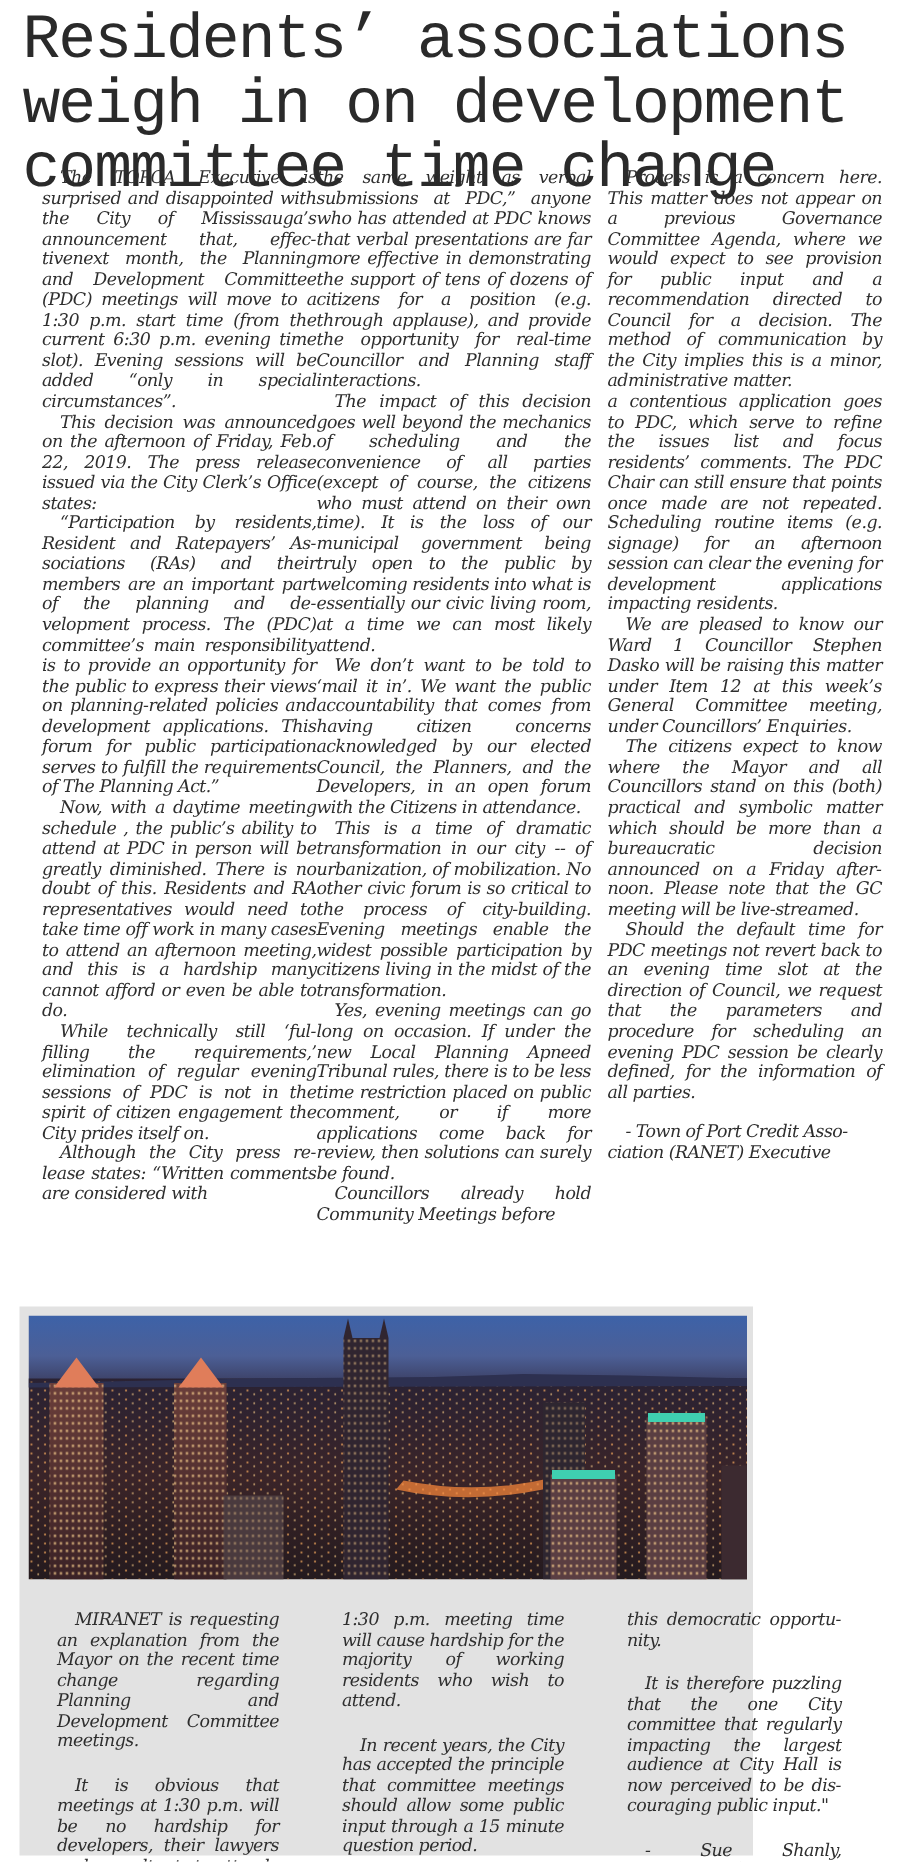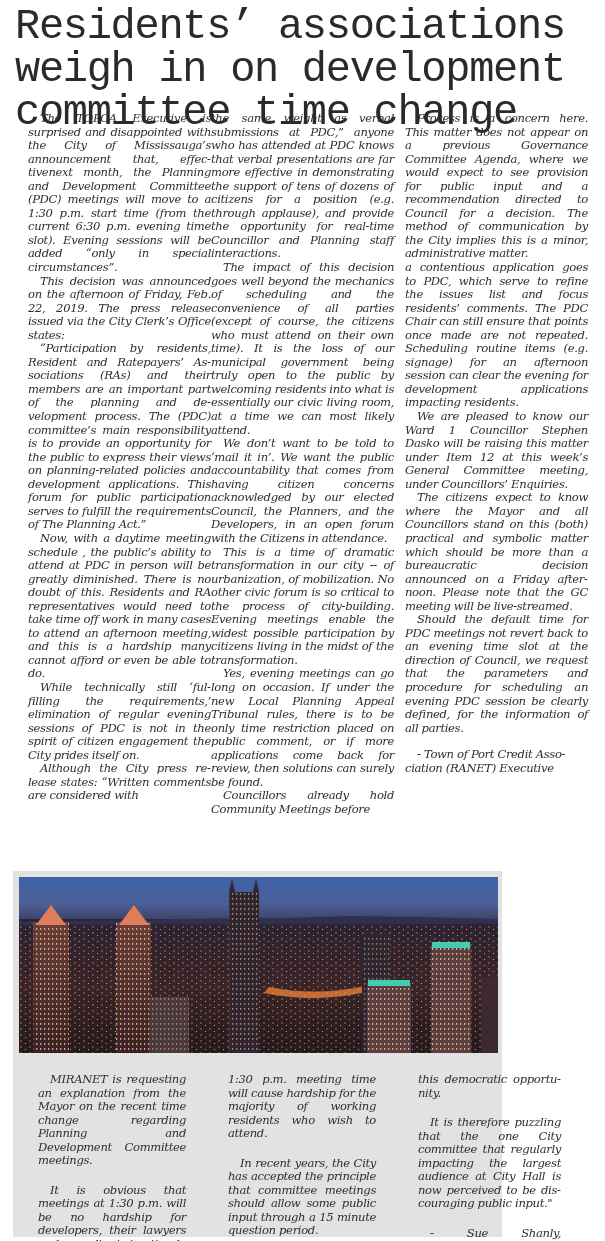--- a/index.html
+++ b/index.html
@@ -54,21 +54,21 @@
   <p>Now, with a daytime meet­ing schedule , the public’s ability to attend at PDC in person will be greatly dimin­ished. There is no doubt of this. Residents and RA repre­sentatives would need to take time off work in many cases to attend an afternoon meet­ing, and this is a hardship many cannot afford or even be able to do.</p>
   <p>While technically still ‘ful­filling the requirements,’ elimination of regular evening sessions of PDC is not in the spirit of citizen en­gagement the City prides it­self on.</p>
   <p>Although the City press re­lease states: “Written com­ments are considered with</p>
 </div>
 
 <div class="col" id="col2">
   <p style="text-indent:0">the same weight as verbal submissions at PDC,” anyone who has attended at PDC knows that verbal presenta­tions are far more effective in demonstrating the support of tens of dozens of citizens for a position (e.g. through ap­plause), and provide the op­portunity for real-time Councillor and Planning staff interactions.</p>
   <p>The impact of this decision goes well beyond the me­chanics of scheduling and the convenience of all parties (except of course, the citizens who must attend on their own time). It is the loss of our municipal government being truly open to the public by welcoming residents into what is essentially our civic living room, at a time we can most likely attend.</p>
   <p>We don’t want to be told to ‘mail it in’. We want the pub­lic accountability that comes from having citizen concerns acknowledged by our elected Council, the Planners, and the Developers, in an open forum with the Citizens in at­tendance.</p>
   <p>This is a time of dramatic transformation in our city -- of urbanization, of mobiliza­tion. No other civic forum is so critical to the process of city-building. Evening meet­ings enable the widest possi­ble participation by citizens living in the midst of the transformation.</p>
-  <p>Yes, evening meetings can go long on occasion. If under the new Local Planning Ap­peal Tribunal rules, there is to be only time restriction placed on public comment, or if more applications come back for review, then solu­tions can surely be found.</p>
+  <p>Yes, evening meetings can go long on occasion. If under the new Local Planning Ap­need Tribunal rules, there is to be less time restriction placed on public comment, or if more applications come back for review, then solu­tions can surely be found.</p>
   <p>Councillors already hold Community Meetings before</p>
 </div>
 
 <div class="col" id="col3">
   <p>Process is a concern here. This matter does not appear on a previous Governance Committee Agenda, where we would expect to see provi­sion for public input and a recommendation directed to Council for a decision. The method of communication by the City implies this is a minor, administrative mat­ter.</p>
   <p style="text-indent:0">a contentious application goes to PDC, which serve to refine the issues list and focus residents’ comments. The PDC Chair can still ensure that points once made are not repeated. Scheduling routine items (e.g. signage) for an afternoon session can clear the evening for develop­ment applications impacting residents.</p>
   <p>We are pleased to know our Ward 1 Councillor Stephen Dasko will be rais­ing this matter under Item 12 at this week’s General Com­mittee meeting, under Coun­cillors’ Enquiries.</p>
   <p>The citizens expect to know where the Mayor and all Councillors stand on this (both) practical and symbolic matter which should be more than a bureaucratic decision announced on a Friday after­noon. Please note that the GC meeting will be live-streamed.</p>
   <p>Should the default time for PDC meetings not revert back to an evening time slot at the direction of Council, we request that the parame­ters and procedure for sched­uling an evening PDC session be clearly defined, for the in­formation of all parties.</p>
   <p class="sig">- Town of Port Credit Asso­ciation (RANET) Executive</p>

